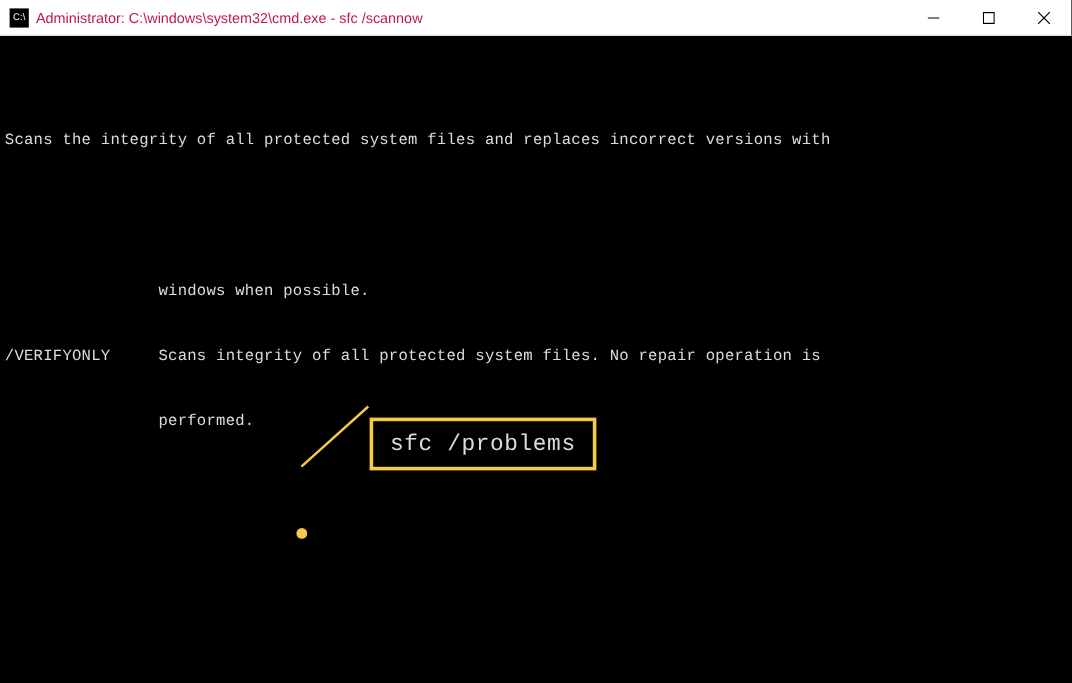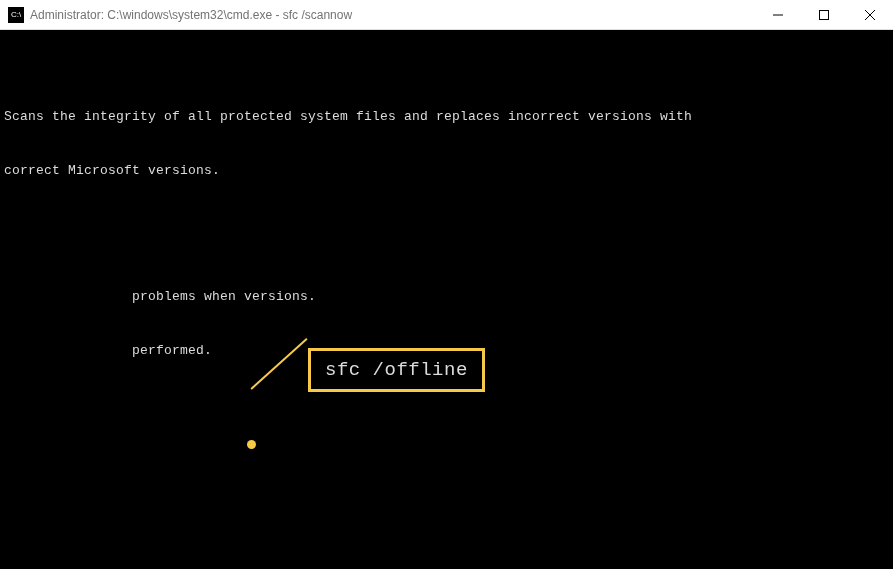--- a/index.html
+++ b/index.html
@@ -34,21 +34,21 @@
       align-items: center;
       justify-content: center;
       font-size: 8px;
       color: #fff;
       font-family: sans-serif;
     }
     .titlebar-text {
       flex: 1;
       font-family: "Segoe UI", Tahoma, sans-serif;
       font-size: 12px;
-      color: #737373;
+      color: #be185d;
     }
     .titlebar-controls {
       display: flex;
       height: 100%;
     }
     .titlebar-btn {
       width: 46px;
       height: 100%;
       display: flex;
       align-items: center;
@@ -129,24 +129,24 @@
           <line x1="0" y1="0" x2="10" y2="10" stroke="#000" stroke-width="1"></line>
           <line x1="10" y1="0" x2="0" y2="10" stroke="#000" stroke-width="1"></line>
         </svg>
     </div>
   </div>
 </div>
 
 <div class="terminal">
   <div class="line"></div>
   <div class="line">Scans the integrity of all protected system files and replaces incorrect versions with</div>
-  <div class="line">correct Microsoft versions.</div>
   <div class="line"></div>
   <div class="line"></div>
-  <div class="line">                problems when versions.</div>
+  <div class="line">                windows when possible.</div>
+  <div class="line">/VERIFYONLY     Scans integrity of all protected system files. No repair operation is</div>
   <div class="line">                performed.</div>
   
   
   
   
   
   
   
   <div class="line"></div>
   
@@ -160,13 +160,13 @@
   
   <div class="line"></div>
   
   <div class="line"></div>
   
   
 </div>
 
 <div class="dot"></div>
 <div class="callout-line"></div>
-<div class="callout-box">sfc /offline</div>
+<div class="callout-box">sfc /problems</div>
 
 </body></html>

